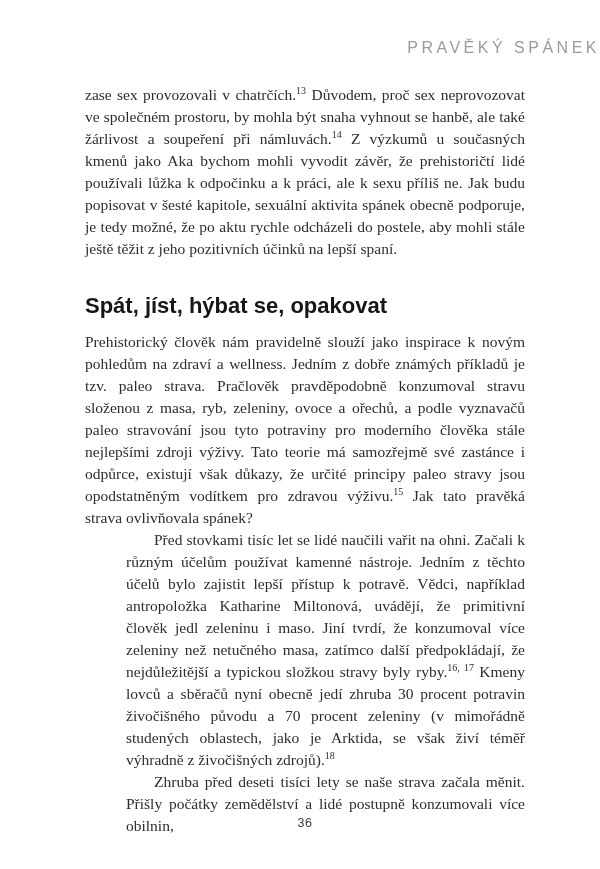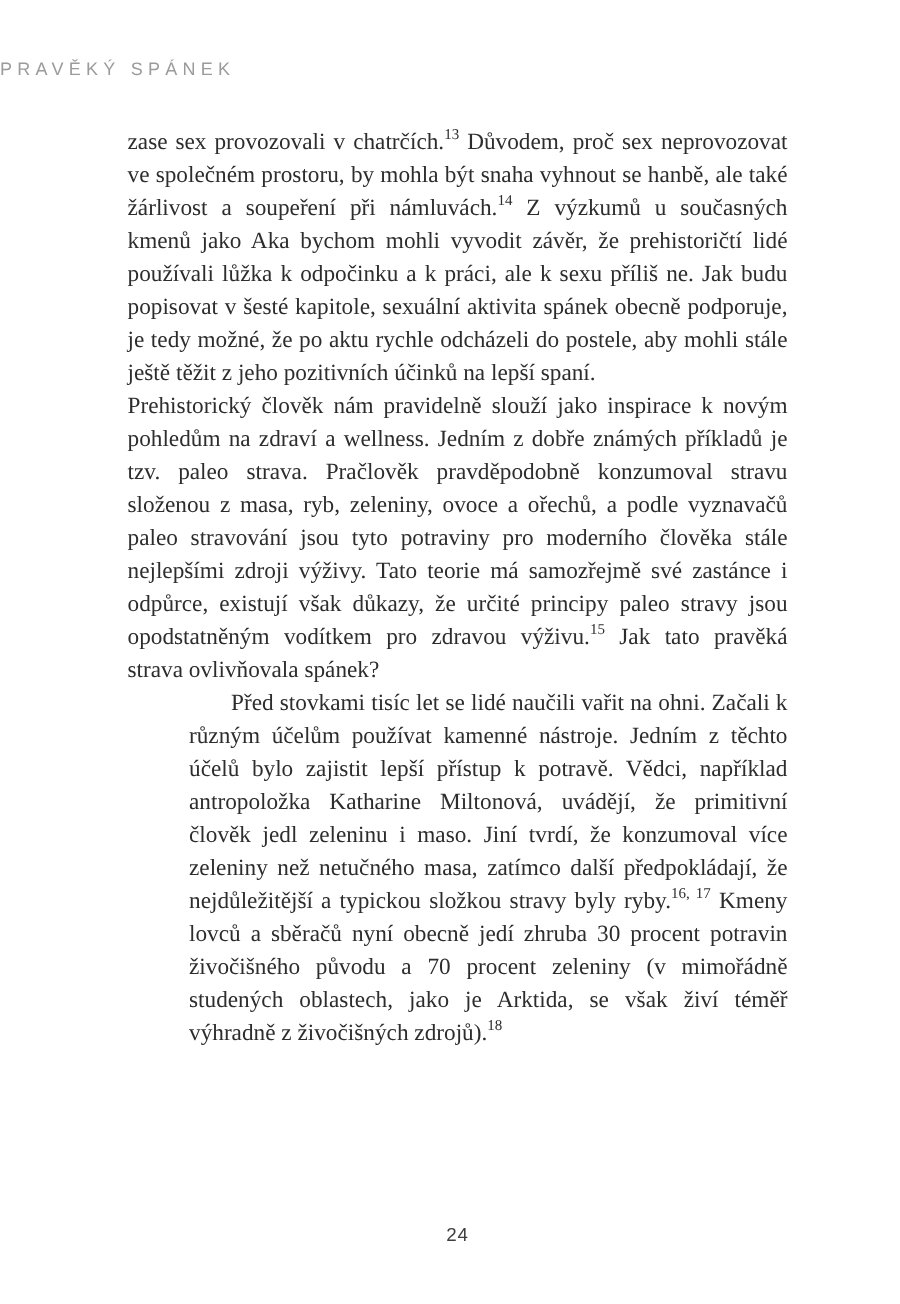--- a/index.html
+++ b/index.html
@@ -9,23 +9,23 @@
     height: 869px;
     background: #ffffff;
     overflow: hidden;
     font-family: "Liberation Serif", "DejaVu Serif", serif;
   }
   .running-header {
     position: absolute;
     top: 39px;
     left: 0;
     width: 100%;
-    text-align: left;
+    text-align: right;
     font-family: "Liberation Sans", "DejaVu Sans", sans-serif;
-    font-size: 12px;
+    font-size: 16px;
     font-weight: 400;
     letter-spacing: 3.5px;
     color: #9b9b9b;
   }
   .text-block {
     position: absolute;
     top: 84px;
     left: 85px;
     width: 440px;
     color: #2d2d2d;
@@ -68,23 +68,25 @@
 <div class="page">
 
   <div class="running-header">PRAVĚKÝ SPÁNEK</div>
 
   <div class="text-block">
 
     <div id="intro-container">
         <p class="para">zase sex provozovali v chatrčích.<sup>13</sup> Důvodem, proč sex neprovozovat ve společném prostoru, by mohla být snaha vyhnout se hanbě, ale také žárlivost a soupeření při námluvách.<sup>14</sup> Z výzkumů u současných kmenů jako Aka bychom mohli vyvodit závěr, že prehistoričtí lidé používali lůžka k odpočinku a k práci, ale k sexu příliš ne. Jak budu popisovat v šesté kapitole, sexuální aktivita spánek obecně podporuje, je tedy možné, že po aktu rychle odcházeli do postele, aby mohli stále ještě těžit z jeho pozitivních účinků na lepší spaní.</p>
       </div>
 
+    <h2 class="section-heading">Spát, jíst, hýbat se, opakovat</h2>
 
     <div id="section-container">
         <p class="para">Prehistorický člověk nám pravidelně slouží jako inspirace k novým pohledům na zdraví a wellness. Jedním z dobře známých příkladů je tzv. paleo strava. Pračlověk pravděpodobně konzumoval stravu složenou z masa, ryb, zeleniny, ovoce a ořechů, a podle vyznavačů paleo stravování jsou tyto potraviny pro moderního člověka stále nejlepšími zdroji výživy. Tato teorie má samozřejmě své zastánce i odpůrce, existují však důkazy, že určité principy paleo stravy jsou opodstatněným vodítkem pro zdravou výživu.<sup>15</sup> Jak tato pravěká strava ovlivňovala spánek?</p>
         <p class="para indent">Před stovkami tisíc let se lidé naučili vařit na ohni. Začali k různým účelům používat kamenné nástroje. Jedním z těchto účelů bylo zajistit lepší přístup k potravě. Vědci, například antropoložka Katharine Miltonová, uvádějí, že primitivní člověk jedl zeleninu i maso. Jiní tvrdí, že konzumoval více zeleniny než netučného masa, zatímco další předpokládají, že nejdůležitější a typickou složkou stravy byly ryby.<sup>16, 17</sup> Kmeny lovců a sběračů nyní obecně jedí zhruba 30 procent potravin živočišného původu a 70 procent zeleniny (v mimořádně studených oblastech, jako je Arktida, se však živí téměř výhradně z živočišných zdrojů).<sup>18</sup></p>
+        <p class="para indent">Zhruba před deseti tisíci lety se naše strava začala měnit. Přišly počátky zemědělství a lidé postupně konzumovali více obilnin,</p>
       </div>
 
   </div>
 
-  <div class="page-number">24</div>
+  <div class="page-number">36</div>
 
 </div>
 
 </body></html>

